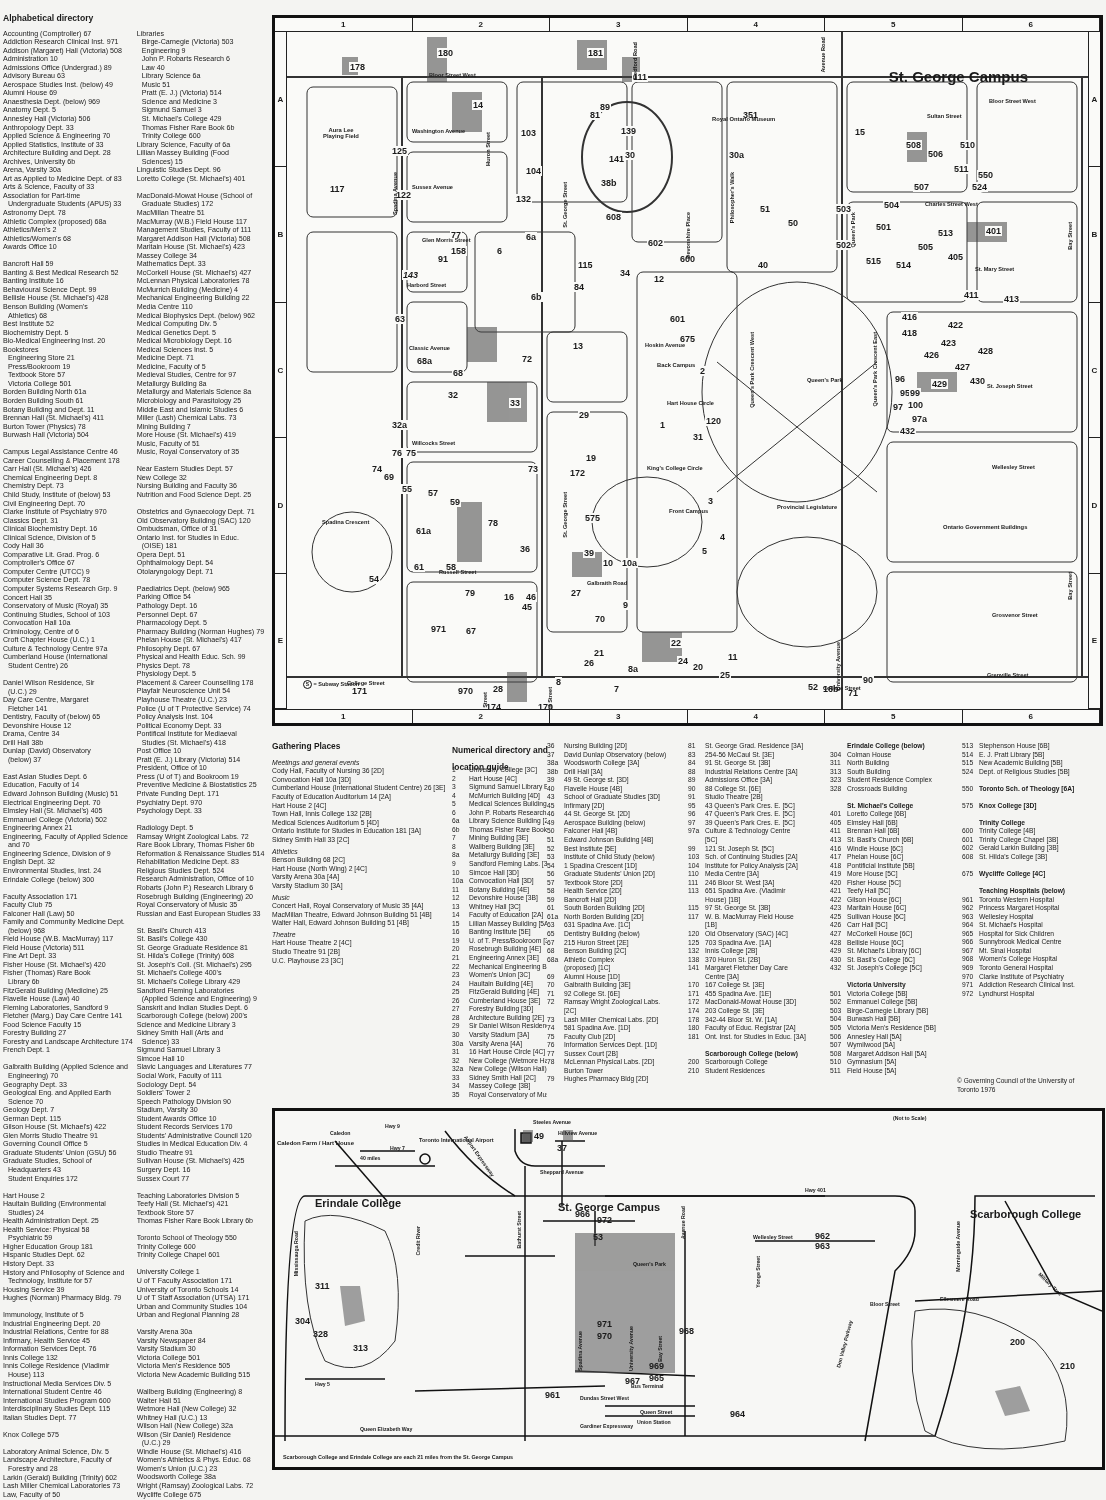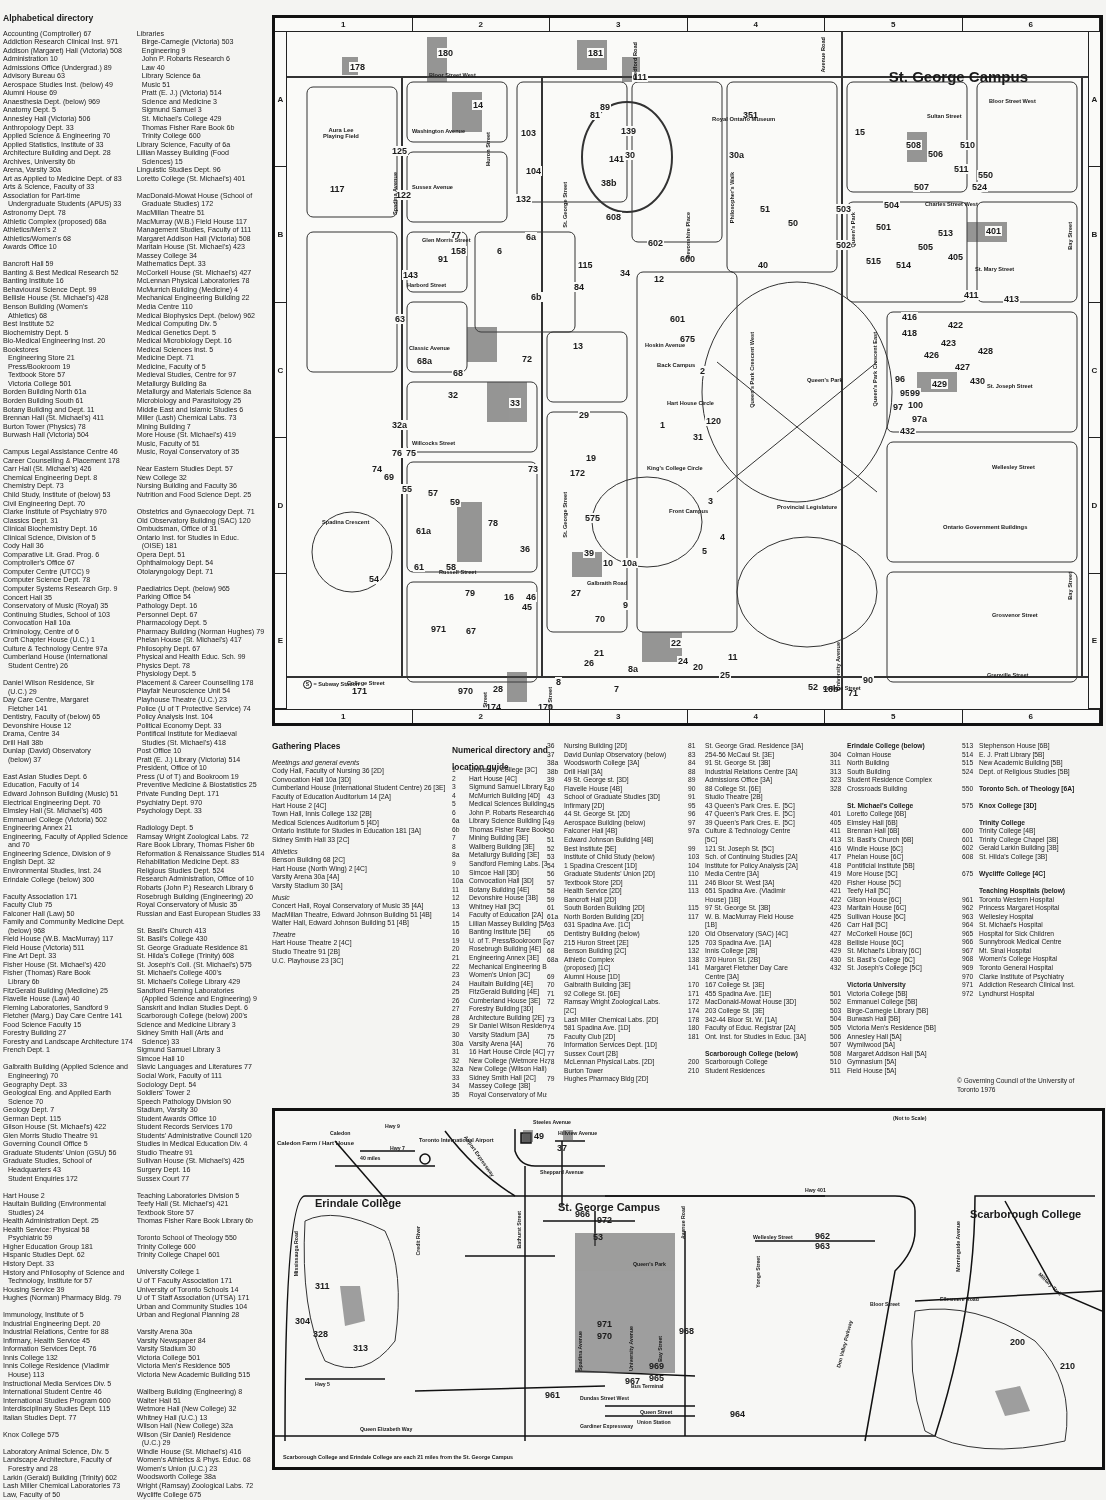--- a/index.html
+++ b/index.html
@@ -314,21 +314,21 @@
         <div class="item">Religious Studies Dept.  524</div>
         <div class="item">Research Administration, Office of  10</div>
         <div class="item">Robarts (John P.) Research Library  6</div>
         <div class="item">Rosebrugh Building (Engineering)  20</div>
         <div class="item">Royal Conservatory of Music  35</div>
         <div class="item">Russian and East European Studies  33</div>
         <div class="item gap">St. Basil's Church  413</div>
         <div class="item">St. Basil's College  430</div>
         <div class="item">St. George Graduate Residence  81</div>
         <div class="item">St. Hilda's College (Trinity)  608</div>
-        <div class="item">St. Joseph's Coll. (St. Michael's)  575</div>
+        <div class="item">St. Joseph's Coll. (St. Michael's)  295</div>
         <div class="item">St. Michael's College  400's</div>
         <div class="item">St. Michael's College Library  429</div>
         <div class="item">Sandford Fleming Laboratories</div>
         <div class="item indent">(Applied Science and Engineering)  9</div>
         <div class="item">Sanskrit and Indian Studies Dept.  6</div>
         <div class="item">Scarborough College (below)  200's</div>
         <div class="item">Science and Medicine Library  3</div>
         <div class="item">Sidney Smith Hall (Arts and</div>
         <div class="item indent">Science)  33</div>
         <div class="item">Sigmund Samuel Library  3</div>
@@ -523,21 +523,21 @@
         <span class="bnum" style="left: 163px; top: 214px; text-align: right;">158</span>
         <span class="bnum" style="left: 150px; top: 222px;">91</span>
         <span class="bnum" style="left: 290px; top: 228px;">115</span>
         <span class="bnum" style="left: 332px; top: 236px;">34</span>
         <span class="bnum" style="left: 366px; top: 242px;">12</span>
         <span class="bnum" style="left: 392px; top: 222px;">600</span>
         <span class="bnum" style="left: 470px; top: 228px;">40</span>
         <span class="bnum" style="left: 578px; top: 224px;">515</span>
         <span class="bnum" style="left: 608px; top: 228px;">514</span>
         <span class="bnum" style="left: 660px; top: 220px;">405</span>
-        <span class="bnum" style="left: 115px; top: 238px;">143</span>
+        <span class="bnum" style="left: 115px; top: 238px; font-style: italic;">143</span>
         <span class="bnum" style="left: 286px; top: 250px;">84</span>
         <span class="bnum" style="left: 243px; top: 260px;">6b</span>
         <span class="bnum" style="left: 676px; top: 258px;">411</span>
         <span class="bnum" style="left: 716px; top: 262px;">413</span>
         <span class="bnum" style="left: 614px; top: 280px;">416</span>
         <span class="bnum" style="left: 107px; top: 282px;">63</span>
         <span class="bnum" style="left: 382px; top: 282px;">601</span>
         <span class="bnum" style="left: 285px; top: 309px;">13</span>
         <span class="bnum" style="left: 392px; top: 302px;">675</span>
         <span class="bnum" style="left: 614px; top: 296px;">418</span>

